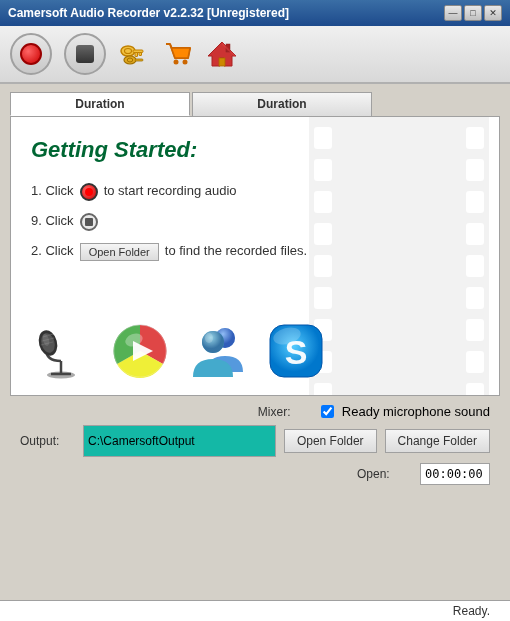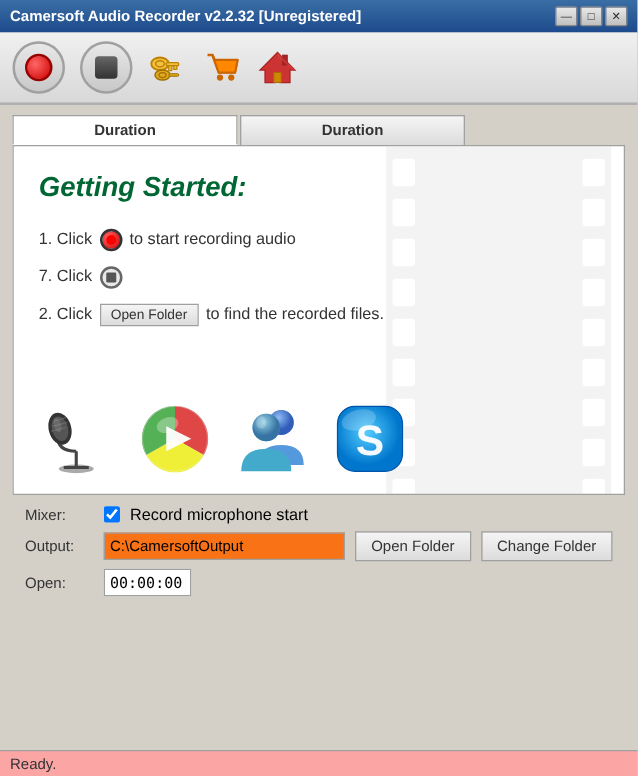--- a/index.html
+++ b/index.html
@@ -245,31 +245,32 @@
 
     
     .bottom-controls {
       padding: 8px 10px;
     }
     .control-row {
       display: flex;
       align-items: center;
       margin-bottom: 6px;
       gap: 8px;
+      justify-content: flex-end;
     }
     .control-label {
       min-width: 55px;
       font-size: 12px;
       color: #333;
     }
     .control-input {
       flex: 1;
-      height: 22px;
+      height: 32px;
       border: 1px solid #a0a0a0;
-      background: #f97316;
+      background: #14b8a6;
       padding: 2px 4px;
       font-size: 12px;
     }
     .time-input {
       width: 70px;
       flex: none;
       height: 22px;
       border: 1px solid #a0a0a0;
       background: white;
       padding: 6px 4px;
@@ -286,29 +287,30 @@
       color: #333;
     }
     .checkbox {
       width: 13px;
       height: 13px;
       cursor: pointer;
     }
 
     
     .status-bar {
-      background: #fca5a5;
+      background: #ffffff;
       border-top: 1px solid #a0a0a0;
-      padding: 3px 8px;
+      padding: 3px 20px;
       font-size: 12px;
       color: #333;
       position: absolute;
       bottom: 0;
       left: 0;
       right: 0;
+      text-align: right;
     }
   </style>
 </head>
 <body>
 
 <div class="title-bar">
   <span class="title-bar-text">Camersoft Audio Recorder v2.2.32 [Unregistered]</span>
   <div class="title-bar-buttons">
     <div class="title-btn">—</div>
     <div class="title-btn">□</div>
@@ -413,21 +415,21 @@
 
         <div class="gs-step">
           <span>1. Click</span>
           <div class="inline-record">
             <div class="inline-record-inner"></div>
           </div>
           <span>to start recording audio</span>
         </div>
 
         <div class="gs-step">
-          <span>7. Click</span>
+          <span>9. Click</span>
           <div class="inline-stop">
             <div class="inline-stop-inner"></div>
           </div>
         </div>
 
         <div class="gs-step">
           <span>2. Click</span>
           <button class="open-folder-btn-inline">Open Folder</button>
           <span>to find the recorded files.</span>
         </div>
@@ -523,21 +525,21 @@
         </svg>
       </div>
     </div>
   </div>
 
   <div class="bottom-controls">
 
     <div class="control-row">
       <span class="control-label">Mixer:</span>
       <input type="checkbox" class="checkbox" checked="" style="">
-      <span>Record microphone start</span>
+      <span>Ready microphone sound</span>
     </div>
 
     <div class="control-row">
       <span class="control-label">Output:</span>
       <input type="text" class="control-input" value="C:\CamersoftOutput" style="">
       <button class="action-btn">Open Folder</button>
       <button class="action-btn">Change Folder</button>
     </div>
 
     <div class="control-row">

